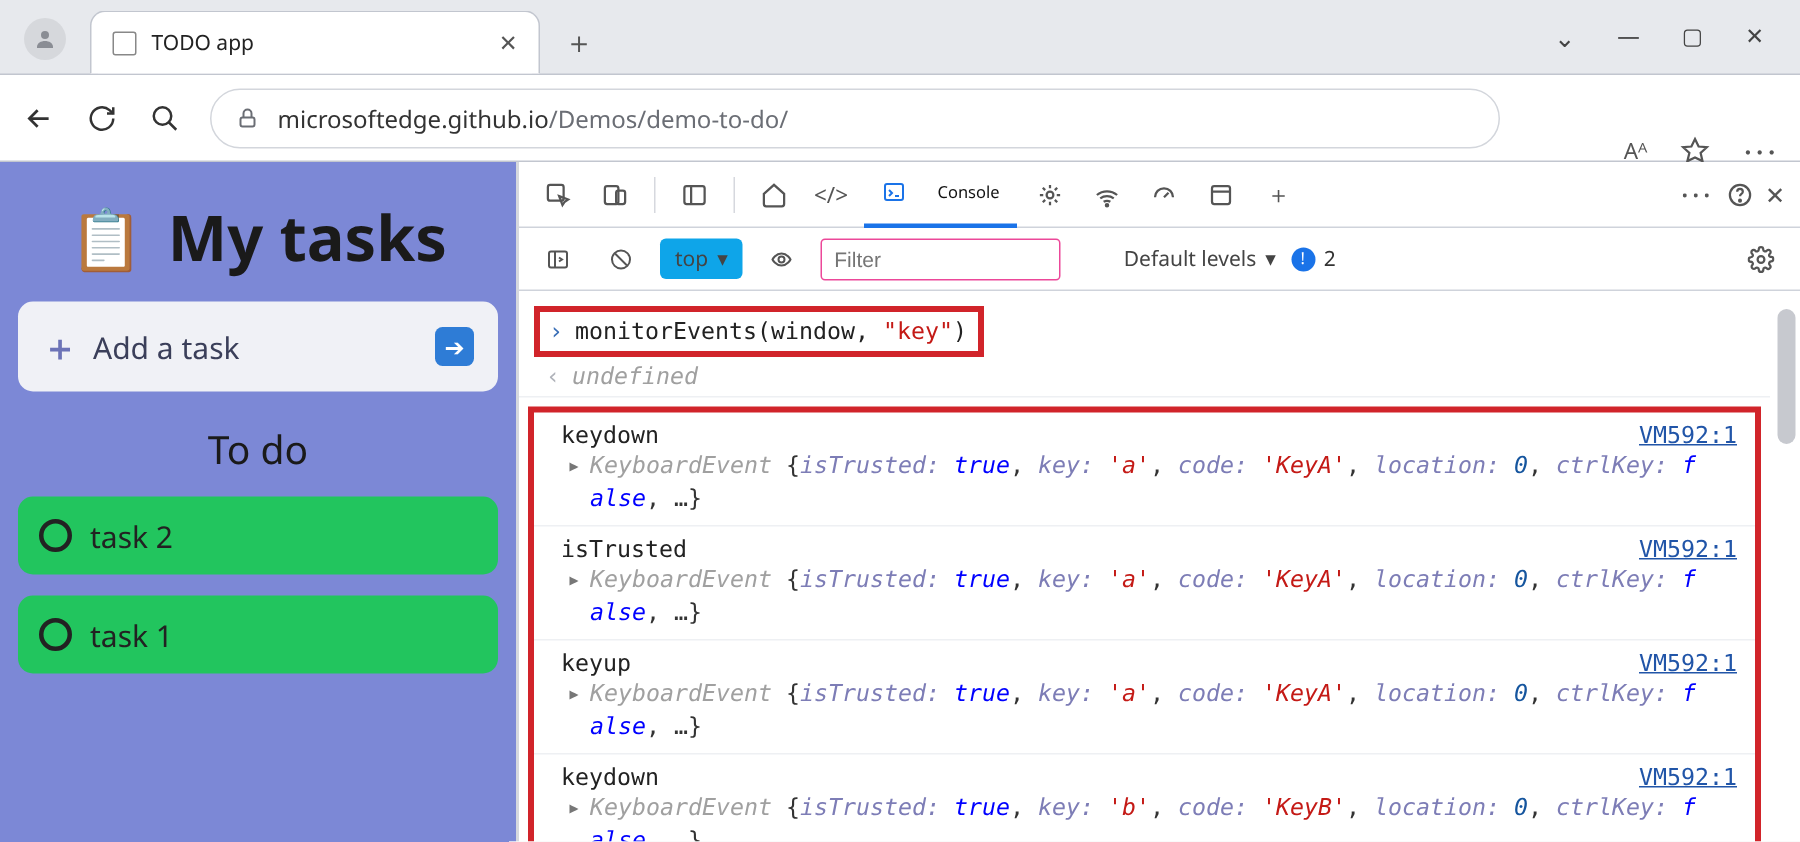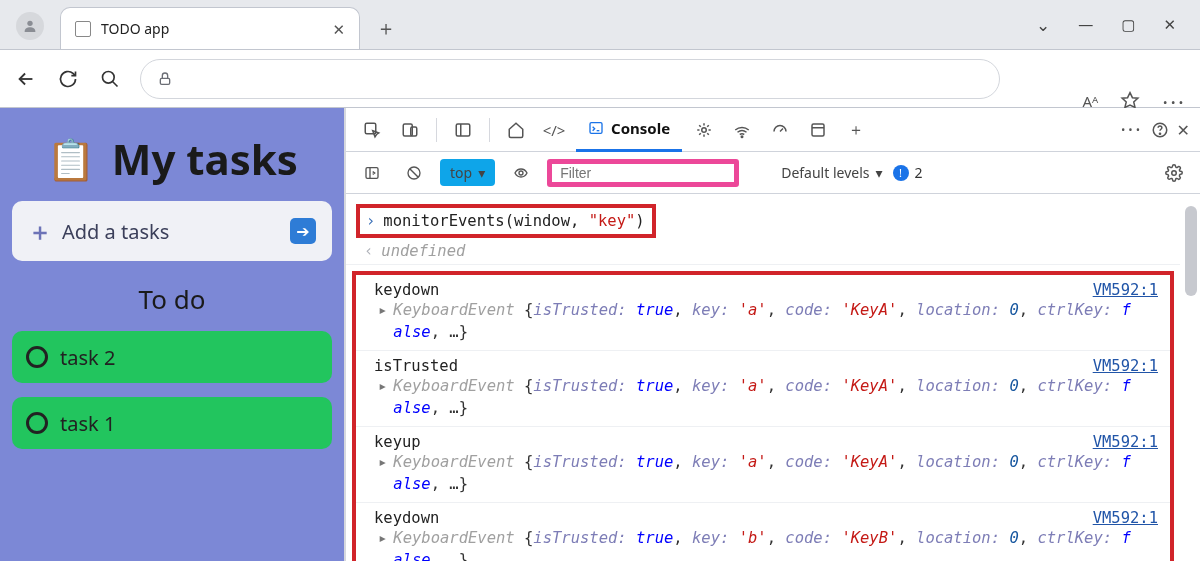--- a/index.html
+++ b/index.html
@@ -51,26 +51,26 @@
   .addbox .plus{color:#6c73b7;font-size:24px;font-weight:700;}
   .addbox .go{margin-left:auto;width:26px;height:26px;background:#2e7cd6;border-radius:5px;display:flex;align-items:center;justify-content:center;color:#fff;font-size:16px;}
   .todo-section{text-align:center;color:#1a1a1a;font-size:26px;margin-top:6px;}
   .task{background:#22c55e;border-radius:10px;height:52px;display:flex;align-items:center;padding:0 14px;gap:12px;font-size:20px;color:#222;}
   .task .circle{width:22px;height:22px;border:3px solid #222;border-radius:50%;}
 
   
   .devtools{flex:1;background:#fff;display:flex;flex-direction:column;border-left:2px solid #d6d8de;}
   .dt-tabs{height:44px;border-bottom:1px solid var(--devtools-border);display:flex;align-items:center;padding:0 10px;gap:6px;color:#555;}
   .dt-ico{width:32px;height:32px;display:flex;align-items:center;justify-content:center;border-radius:4px;font-size:16px;color:#555;}
-  .dt-tab{height:44px;display:flex;align-items:center;gap:7px;padding:0 12px;font-size:15px;color:#333;font-weight:bold;}
+  .dt-tab{height:44px;display:flex;align-items:center;gap:21px;padding:0 12px;font-size:11px;color:#333;}
   .dt-tab.active{border-bottom:3px solid #1a73e8;color:#111;}
   .dt-right{margin-left:auto;display:flex;align-items:center;gap:8px;}
   .dt-toolbar{height:42px;border-bottom:1px solid var(--devtools-border);display:flex;align-items:center;padding:0 10px;gap:10px;font-size:14px;color:#444;}
   .dt-toolbar .ctx{background:#0ea5e9;border-radius:4px;padding:4px 10px;display:flex;align-items:center;gap:6px;}
-  .dt-toolbar input.filter{width:192px;height:28px;border:5px solid #ec4899;border-radius:3px;padding:0 8px;font-size:14px;}
+  .dt-toolbar input.filter{width:160px;height:28px;border:1px solid #ec4899;border-radius:3px;padding:0 8px;font-size:14px;}
   .dt-toolbar .levels{display:flex;align-items:center;gap:6px;margin-left:32px;}
   .dt-toolbar .issues{display:flex;align-items:center;gap:6px;color:#333;}
   .dt-toolbar .issues .dot{width:16px;height:16px;background:#1a73e8;border-radius:50%;color:#fff;font-size:11px;display:flex;align-items:center;justify-content:center;}
   .dt-toolbar .gear{margin-left:auto;}
 
   .console{flex:1;position:relative;font-family:var(--console-font);font-size:15.5px;overflow:hidden;}
   .console-inner{position:absolute;inset:0 20px 0 0;overflow:hidden;}
   .scroll-thumb{position:absolute;right:3px;top:12px;width:12px;height:90px;background:#c7c9cf;border-radius:6px;}
 
   .cmd-red{margin:10px 10px 0 10px;border:4px solid var(--red-box);padding:4px 6px;display:flex;align-items:center;gap:8px;width:300px;}
@@ -145,20 +145,23 @@
         <path d="M21 21l-6-6"></path>
       </svg>
   </div>
   <div class="urlbar">
     <span class="lock">
       <svg width="16" height="16" viewBox="0 0 24 24" fill="none" stroke="currentColor" stroke-width="2">
           <rect x="5" y="11" width="14" height="9" rx="2"></rect>
           <path d="M8 11V7a4 4 0 0 1 8 0v4"></path>
         </svg>
     </span>
+    <span>
+      <span class="url-host">microsoftedge.github.io</span><span>/Demos/demo-to-do/</span>
+    </span>
   </div>
   <div class="nav-right">
     <span class="aicon">Aᴬ</span>
     <span>
       <svg width="20" height="20" viewBox="0 0 24 24" fill="none" stroke="currentColor" stroke-width="1.8">
           <path d="M12 2l2.9 6 6.6.6-5 4.6 1.5 6.5L12 16.8 5.9 19.7 7.5 13.2 2.5 8.6 9.1 8z"></path>
         </svg>
     </span>
     <span style="font-size:22px;letter-spacing:2px;">···</span>
   </div>
@@ -166,21 +169,21 @@
 
 <div class="content">
 
   <div class="todo-pane">
     <div class="todo-title">
       <span class="clip">📋</span>
       <span>My tasks</span>
     </div>
     <div class="addbox">
       <span class="plus">＋</span>
-      <span>Add a tasks</span>
+      <span>Add a task</span>
       <span class="go">➔</span>
     </div>
     <div class="todo-section">To do</div>
     <div class="task">
       <span class="circle"></span>
       <span>task 2</span>
     </div>
     <div class="task">
       <span class="circle"></span>
       <span>task 1</span>

